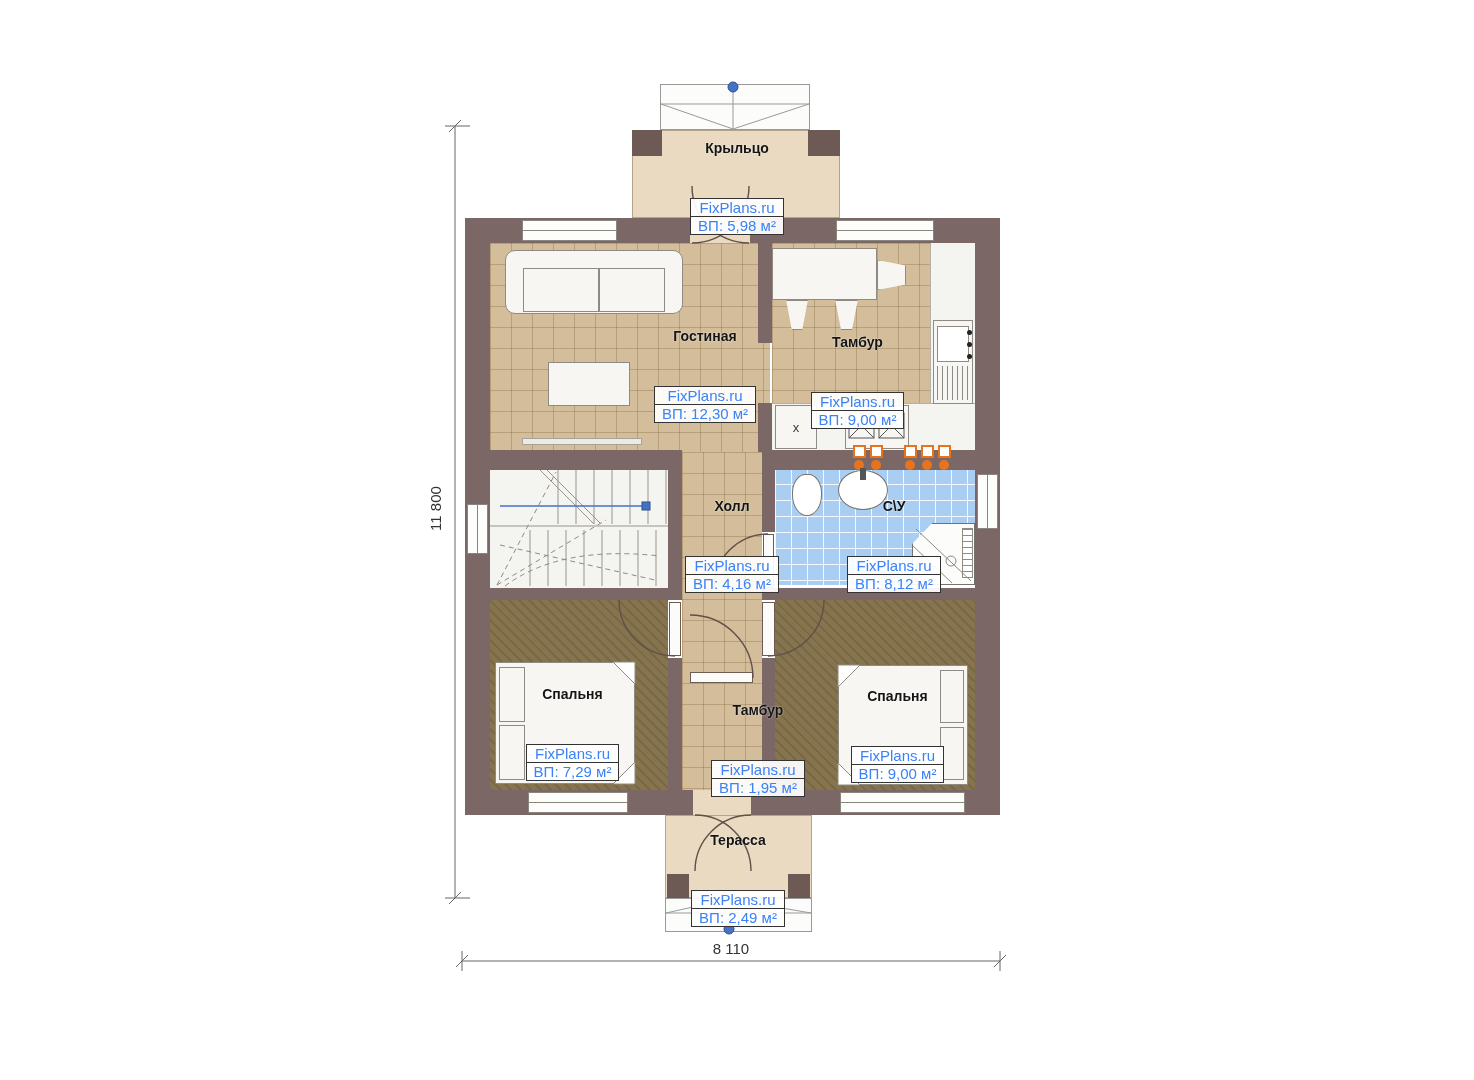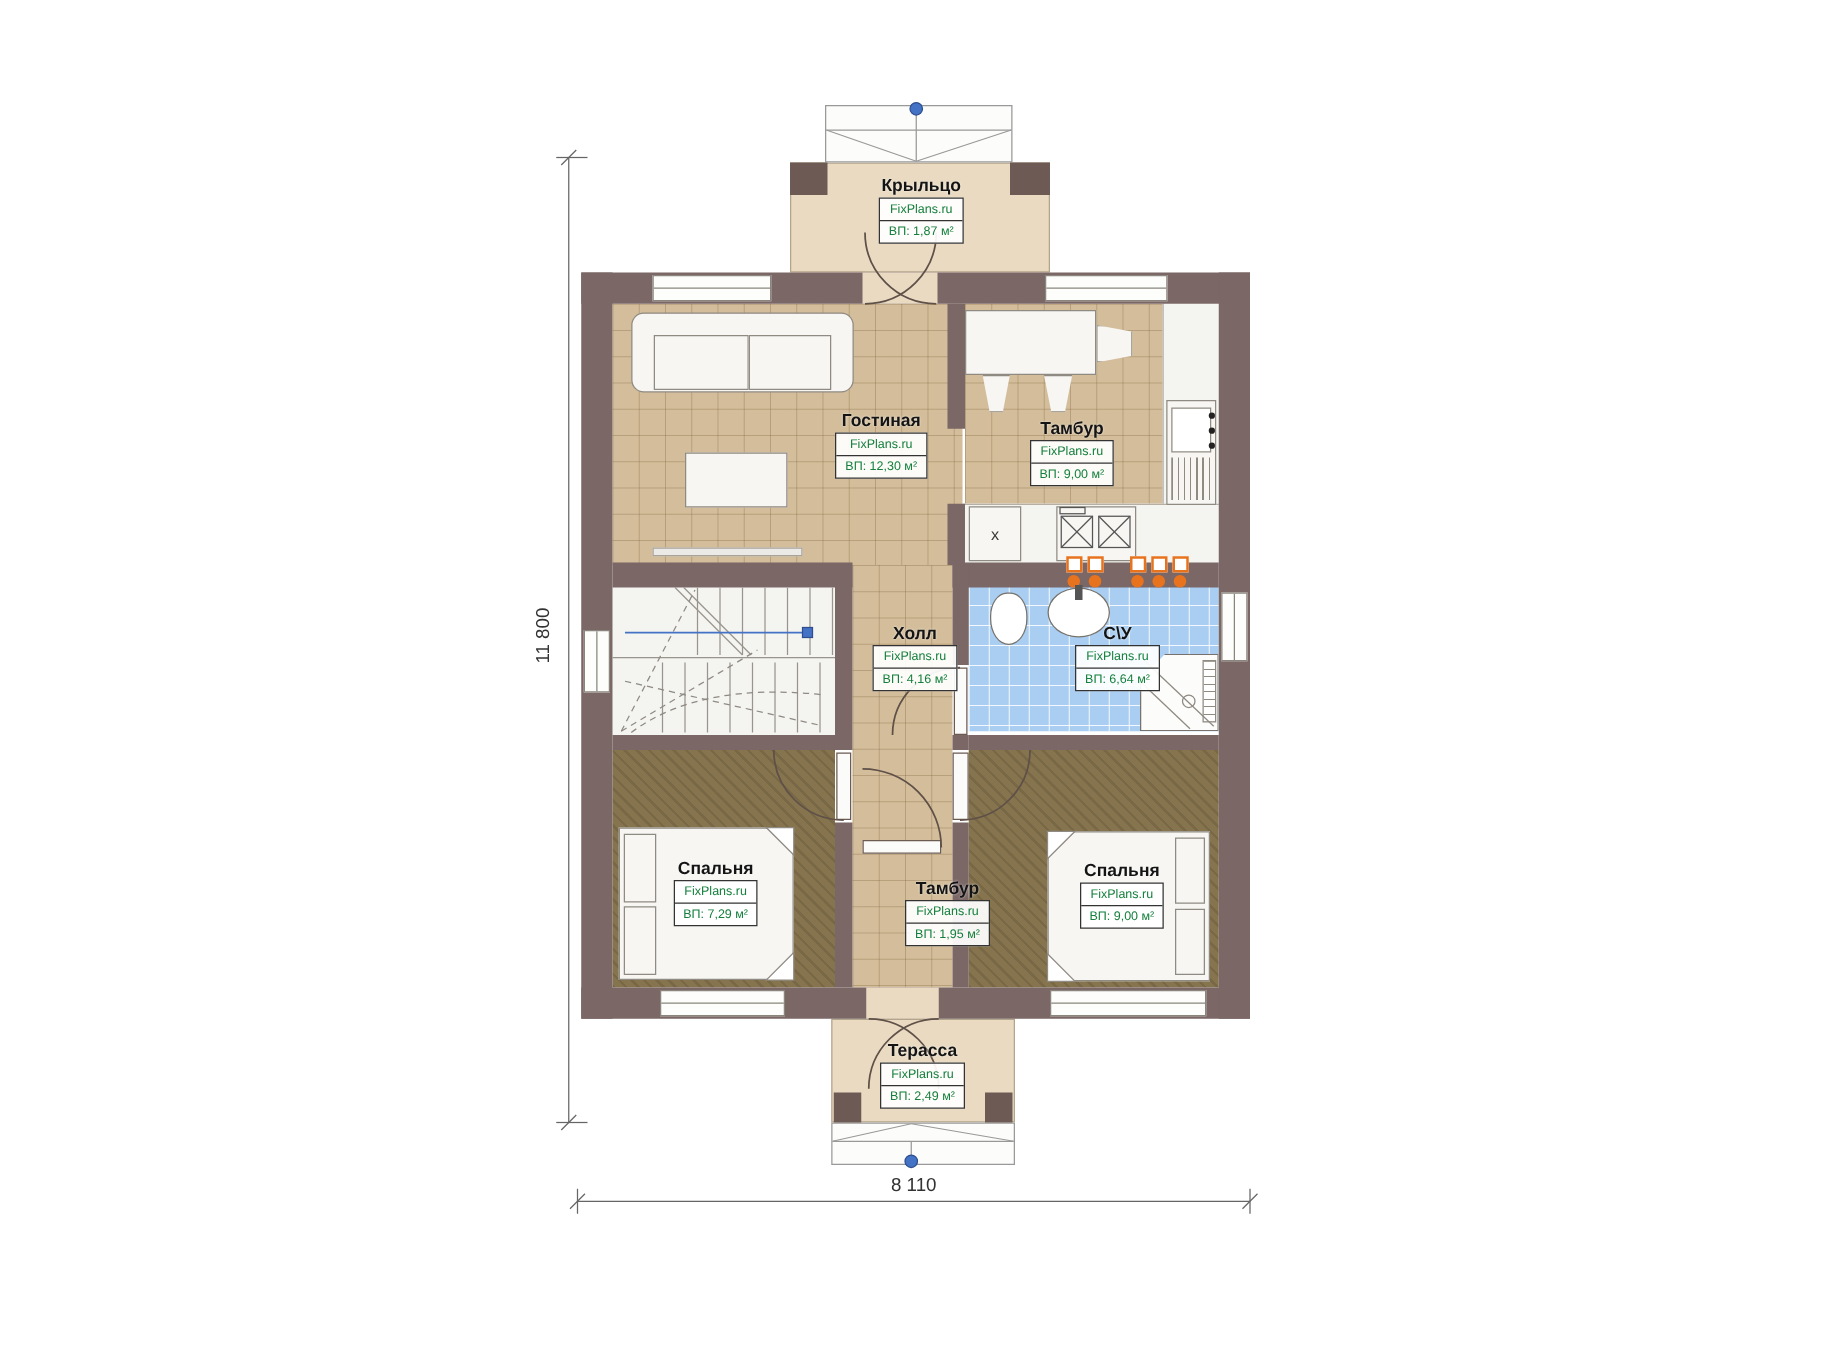--- a/index.html
+++ b/index.html
@@ -26,21 +26,21 @@
          background-size:100% 1px;background-position:center;background-repeat:no-repeat;}
   .win-v{background-color:#fdfdfc;border:1px solid #8a857d;box-sizing:border-box;
          background-image:linear-gradient(#8a857d,#8a857d);
          background-size:1px 100%;background-position:center;background-repeat:no-repeat;}
   .opening{background:#e9dac1;}
   .leaf{background:#fbfbf9;border:1px solid #6b5b52;box-sizing:border-box;}
   .room-label{z-index:7;text-align:center;}
   .room-name{font-weight:bold;font-size:14px;color:#141414;margin-bottom:2px;
              text-shadow:0 0 2px rgba(255,255,255,.75);}
   .label-box{display:inline-block;border:1px solid #333;background:rgba(255,255,255,.93);
-             font-size:10px;color:#15803d;line-height:17px;}
+             font-size:15px;color:#3b82f6;line-height:17px;margin-top:40px;}
   .label-box .r1{padding:0 7px;border-bottom:1px solid #333;}
   .label-box .r2{padding:0 7px;}
   .dim{font-size:15px;color:#333;z-index:8;}
   .dim-v{transform:rotate(-90deg);transform-origin:center;}
   .rad-sq{width:9px;height:9px;border:2px solid #e8731e;background:#fff;box-sizing:content-box;}
   .rad-ci{width:10px;height:10px;border-radius:50%;background:#e8731e;margin:2px 0 0 1px;}
   .cab-x{font-size:13px;color:#3a3a3a;text-align:center;}
   svg.overlay{position:absolute;left:0;top:0;z-index:6;pointer-events:none;}
   .z1{z-index:1}.z2{z-index:2}.z3{z-index:3}.z4{z-index:4}
 </style>
@@ -250,21 +250,21 @@
     </g>
   </svg>
 
   <div class="abs dim dim-v" style="left:405px;top:500px;width:60px;text-align:center;">11 800</div>
   <div class="abs dim" style="left:701px;top:940px;width:60px;text-align:center;">8 110</div>
 
   <div class="abs room-label" style="left:668px;top:140px;width:138px;">
     <div class="room-name">Крыльцо</div>
     <div class="label-box">
       <div class="r1">FixPlans.ru</div>
-      <div class="r2">ВП: 1,87 м²</div>
+      <div class="r2">ВП: 5,98 м²</div>
     </div>
   </div>
 
   <div class="abs room-label" style="left:630px;top:328px;width:150px;">
     <div class="room-name">Гостиная</div>
     <div class="label-box">
       <div class="r1">FixPlans.ru</div>
       <div class="r2">ВП: 12,30 м²</div>
     </div>
   </div>
@@ -282,21 +282,21 @@
     <div class="label-box">
       <div class="r1">FixPlans.ru</div>
       <div class="r2">ВП: 4,16 м²</div>
     </div>
   </div>
 
   <div class="abs room-label" style="left:840px;top:498px;width:108px;">
     <div class="room-name">С\У</div>
     <div class="label-box">
       <div class="r1">FixPlans.ru</div>
-      <div class="r2">ВП: 6,64 м²</div>
+      <div class="r2">ВП: 8,12 м²</div>
     </div>
   </div>
 
   <div class="abs room-label" style="left:515px;top:686px;width:115px;">
     <div class="room-name">Спальня</div>
     <div class="label-box">
       <div class="r1">FixPlans.ru</div>
       <div class="r2">ВП: 7,29 м²</div>
     </div>
   </div>

